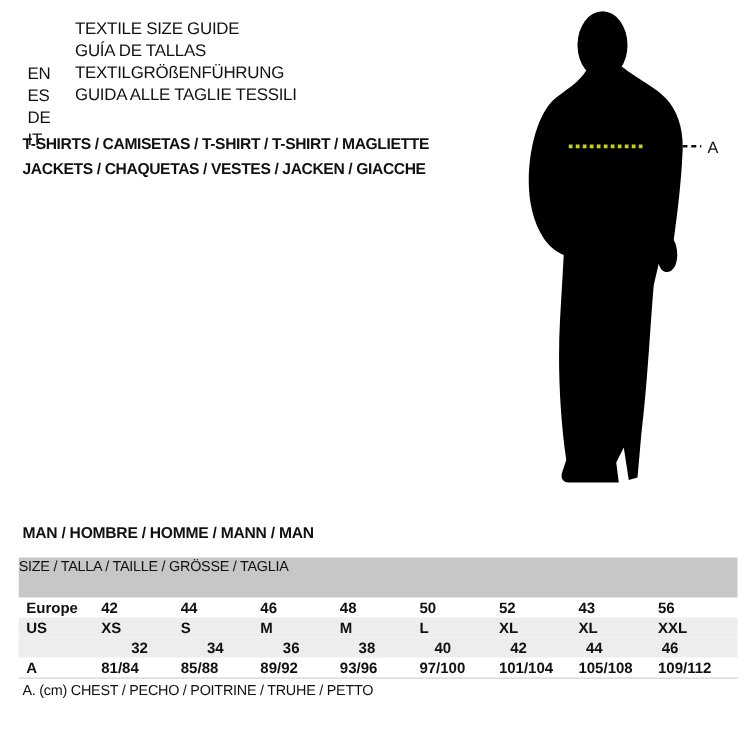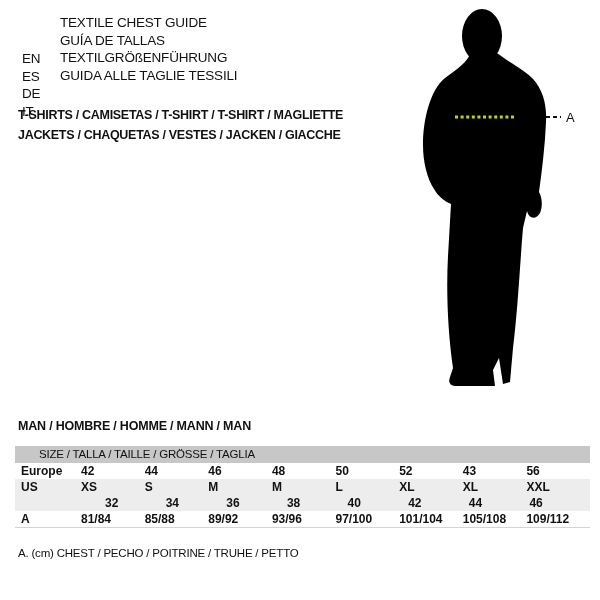--- a/index.html
+++ b/index.html
@@ -14,35 +14,35 @@
   .lang-code { width:38px;margin-top:36px; }
   
   .categories { position:absolute; left:18px; top:106px; font-weight:bold; font-size:12.5px; line-height:19.5px; letter-spacing:-0.3px; }
   
   .figure-wrap { position:absolute; left:415px; top:8px; width:185px; height:380px; }
   .figure-wrap svg text { font-family:"Liberation Sans", sans-serif; font-size:13px; fill:#111; }
   
   .section-title { position:absolute; left:18px; top:419px; font-weight:bold; font-size:12.5px; line-height:15px; letter-spacing:-0.2px; }
   
   .size-table { position:absolute; left:15px; top:446px; width:575px; }
-  .size-header { height:17px; line-height:17px; font-size:11.5px; padding-left:24px; letter-spacing:-0.2px; }
+  .size-header { height:32px; line-height:17px; font-size:11.5px; padding-left:0; letter-spacing:-0.2px; }
   .trow { display:flex; height:16px; line-height:16px; font-size:12px; }
   .trow:last-child { border-bottom:1px solid #d4d4d4; }
   .trow .lab { width:66px; padding-left:6px; box-sizing:border-box;font-weight:bold; }
   .trow .cell { flex:1; text-align:left;font-weight:bold; }
   
   .footnote { position:absolute; left:18px; top:547px; font-weight:normal; font-size:11.5px; letter-spacing:-0.2px; }
 </style>
 </head>
 <body>
 
 <div class="lang-list">
   <div class="lang-row">
     <span class="lang-code">EN</span>
-    <span class="lang-label">TEXTILE CHEST GUIDE</span>
+    <span class="lang-label">TEXTILE SIZE GUIDE</span>
   </div>
   <div class="lang-row">
     <span class="lang-code">ES</span>
     <span class="lang-label">GUÍA DE TALLAS</span>
   </div>
   <div class="lang-row">
     <span class="lang-code">DE</span>
     <span class="lang-label">TEXTILGRÖßENFÜHRUNG</span>
   </div>
   <div class="lang-row">

